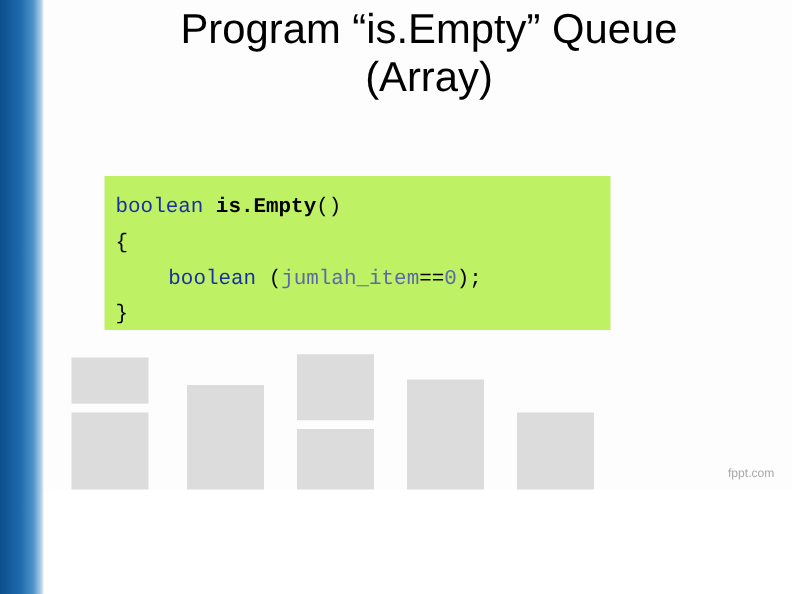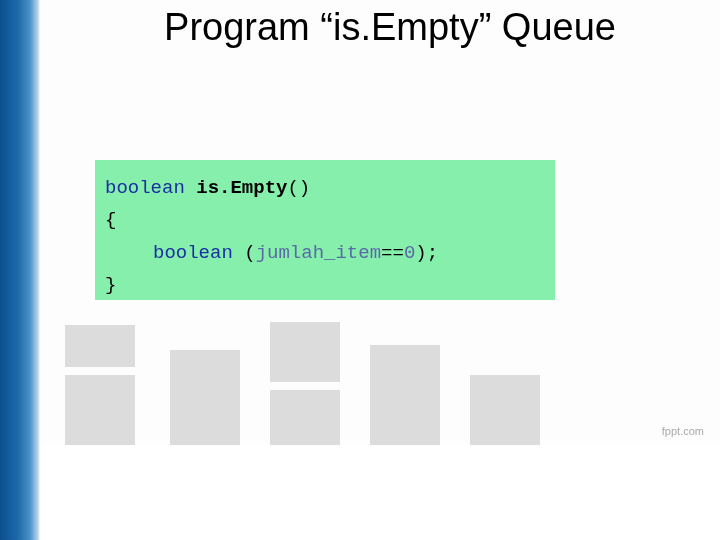--- a/index.html
+++ b/index.html
@@ -33,21 +33,21 @@
     line-height: 1.15;
     color: #000;
     font-weight: 400;
   }
   .code-box {
     position: absolute;
     top: 160px;
     left: 95px;
     width: 460px;
     height: 140px;
-    background: #86efac;
+    background: #bef264;
     padding: 12px 10px 10px 10px;
     font-family: "Courier New", Courier, monospace;
     font-size: 19px;
     line-height: 1.7;
     color: #333;
     filter: blur(0.3px);
   }
   .kw { color: #1a2fa3; }
   .name { color: #000; font-weight: bold; }
   .plain { color: #000; }
@@ -78,20 +78,21 @@
 </style>
 </head>
 <body>
 
 <div class="slide">
 
   <div class="left-stripe"></div>
 
   <div class="title">
     <span>Program “is.Empty” Queue</span><br>
+    <span>(Array)</span>
   </div>
 
   <div class="code-box">
     <div>
       <span class="kw">boolean</span>
       <span> </span><span class="name">is.Empty</span><span class="plain">()</span>
     </div>
     <div>
       <span class="brace">{</span>
     </div>

